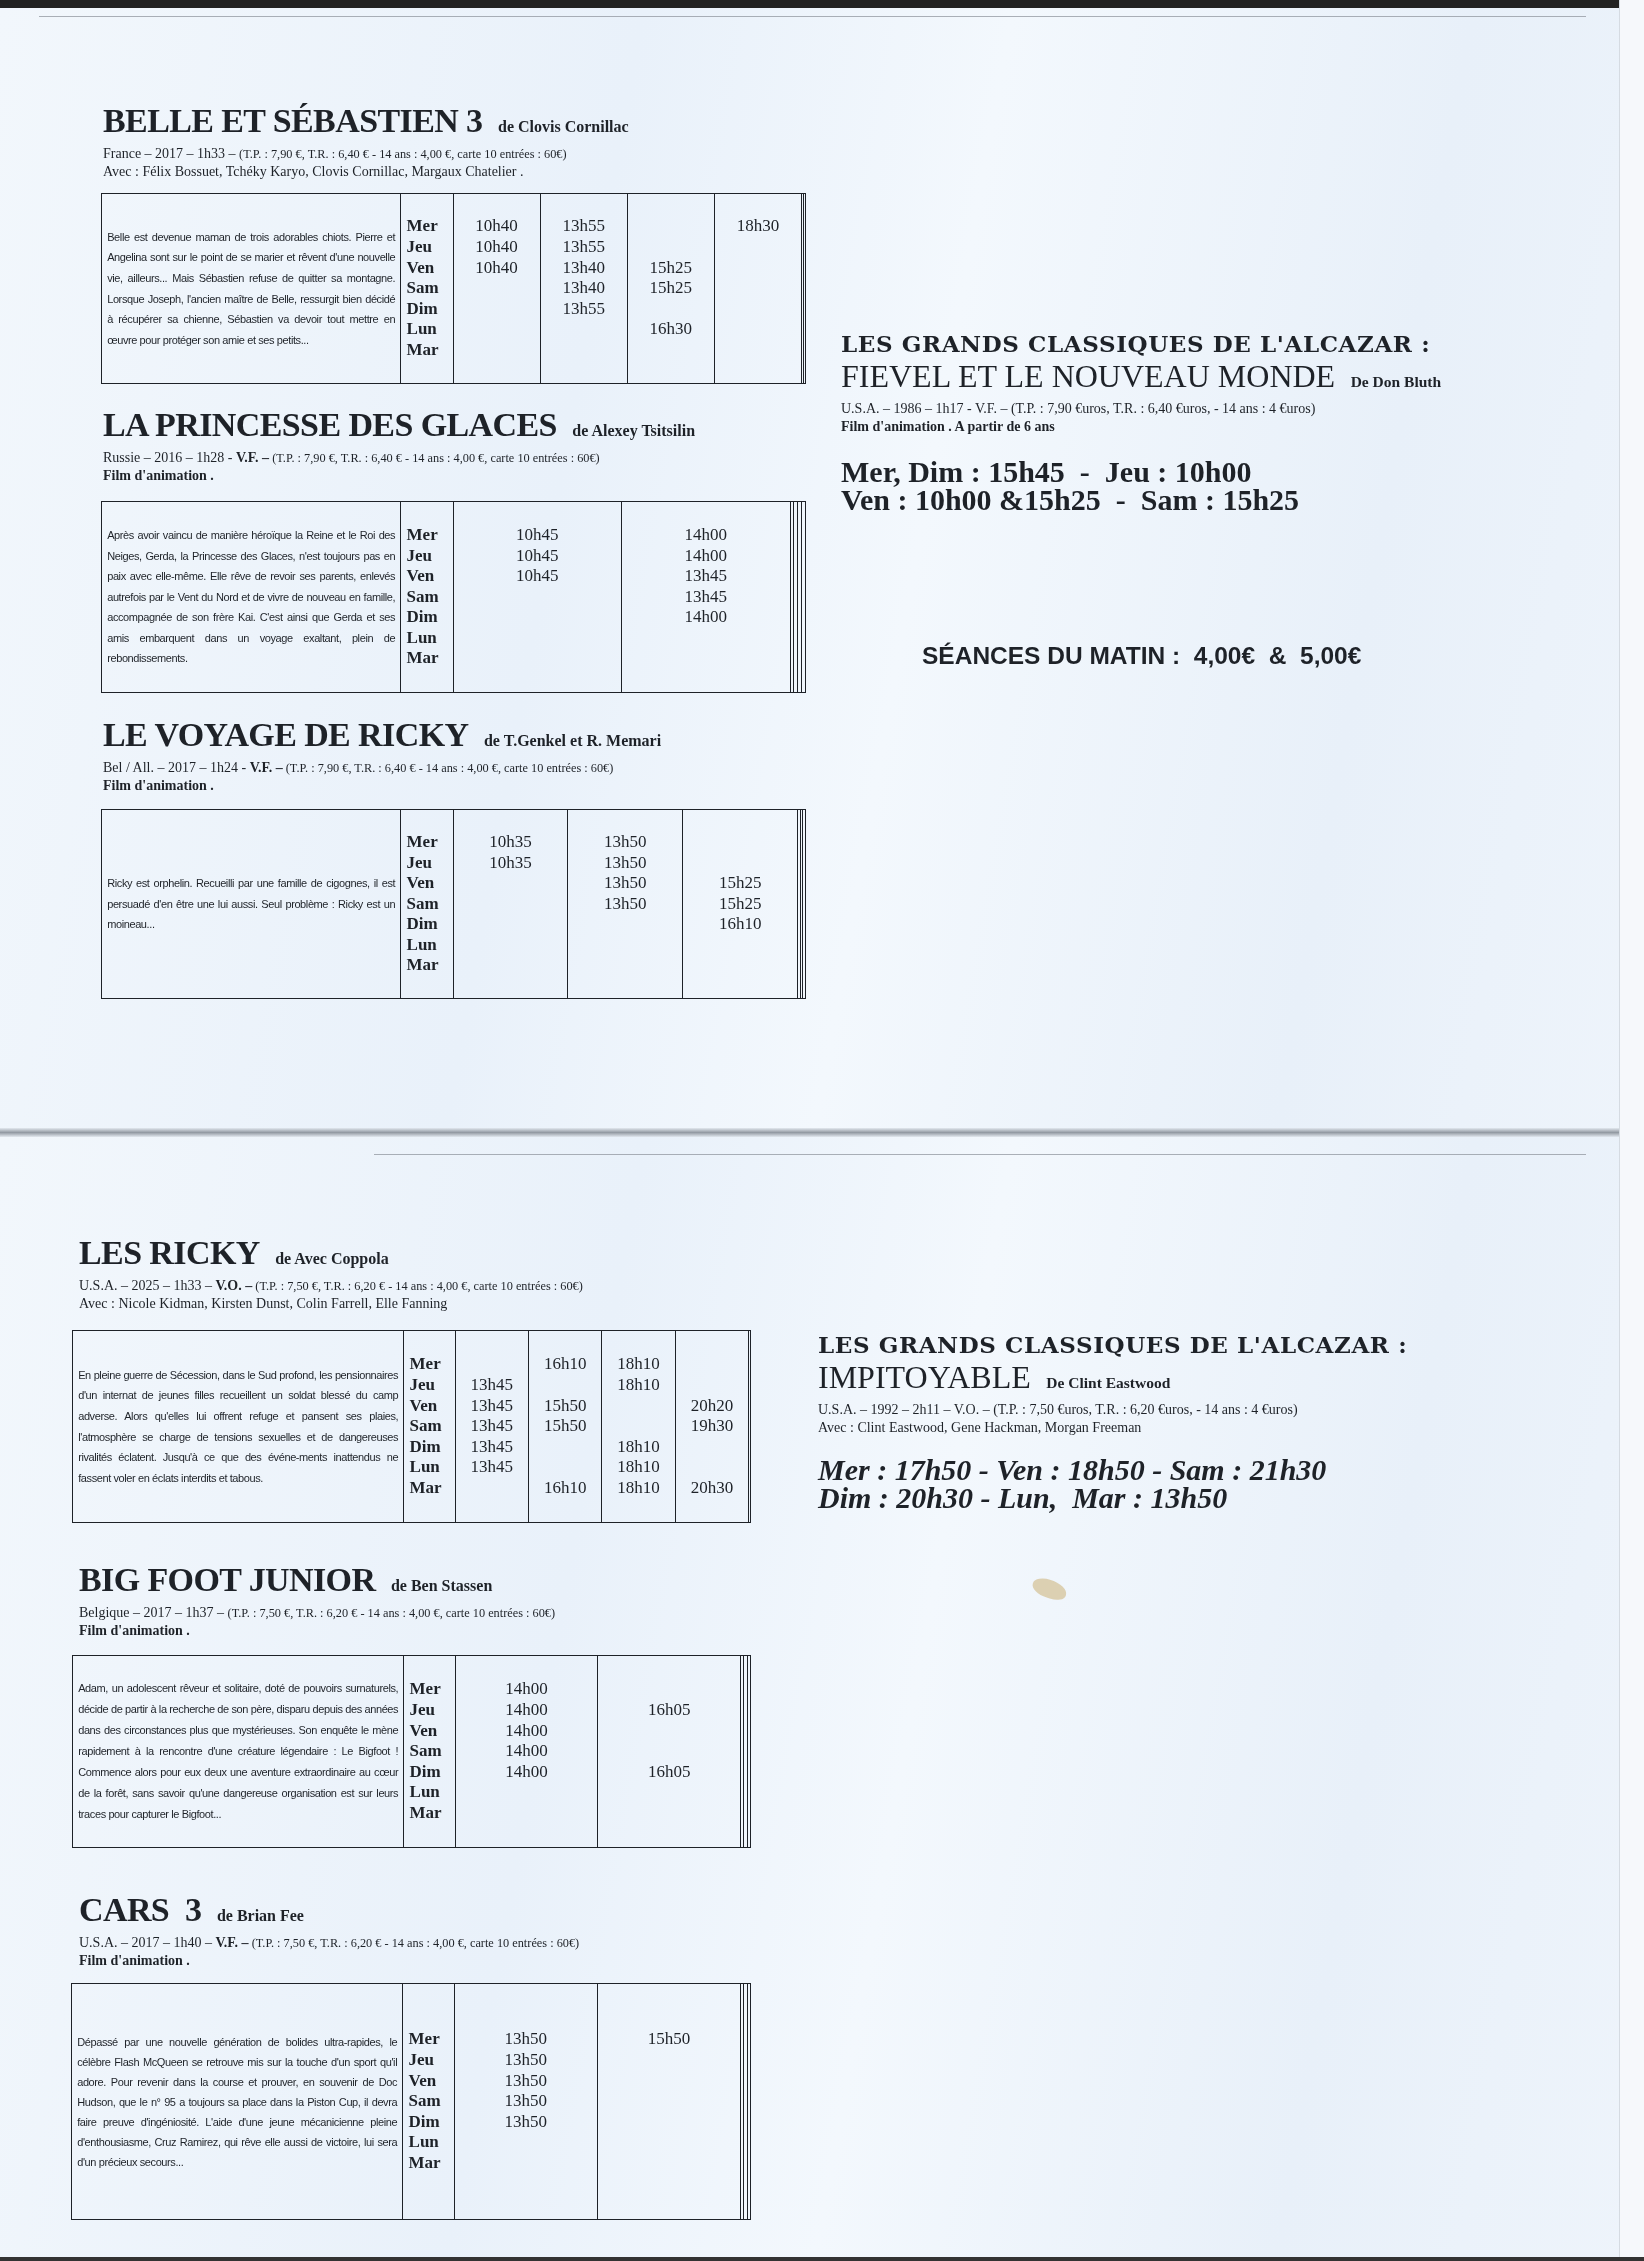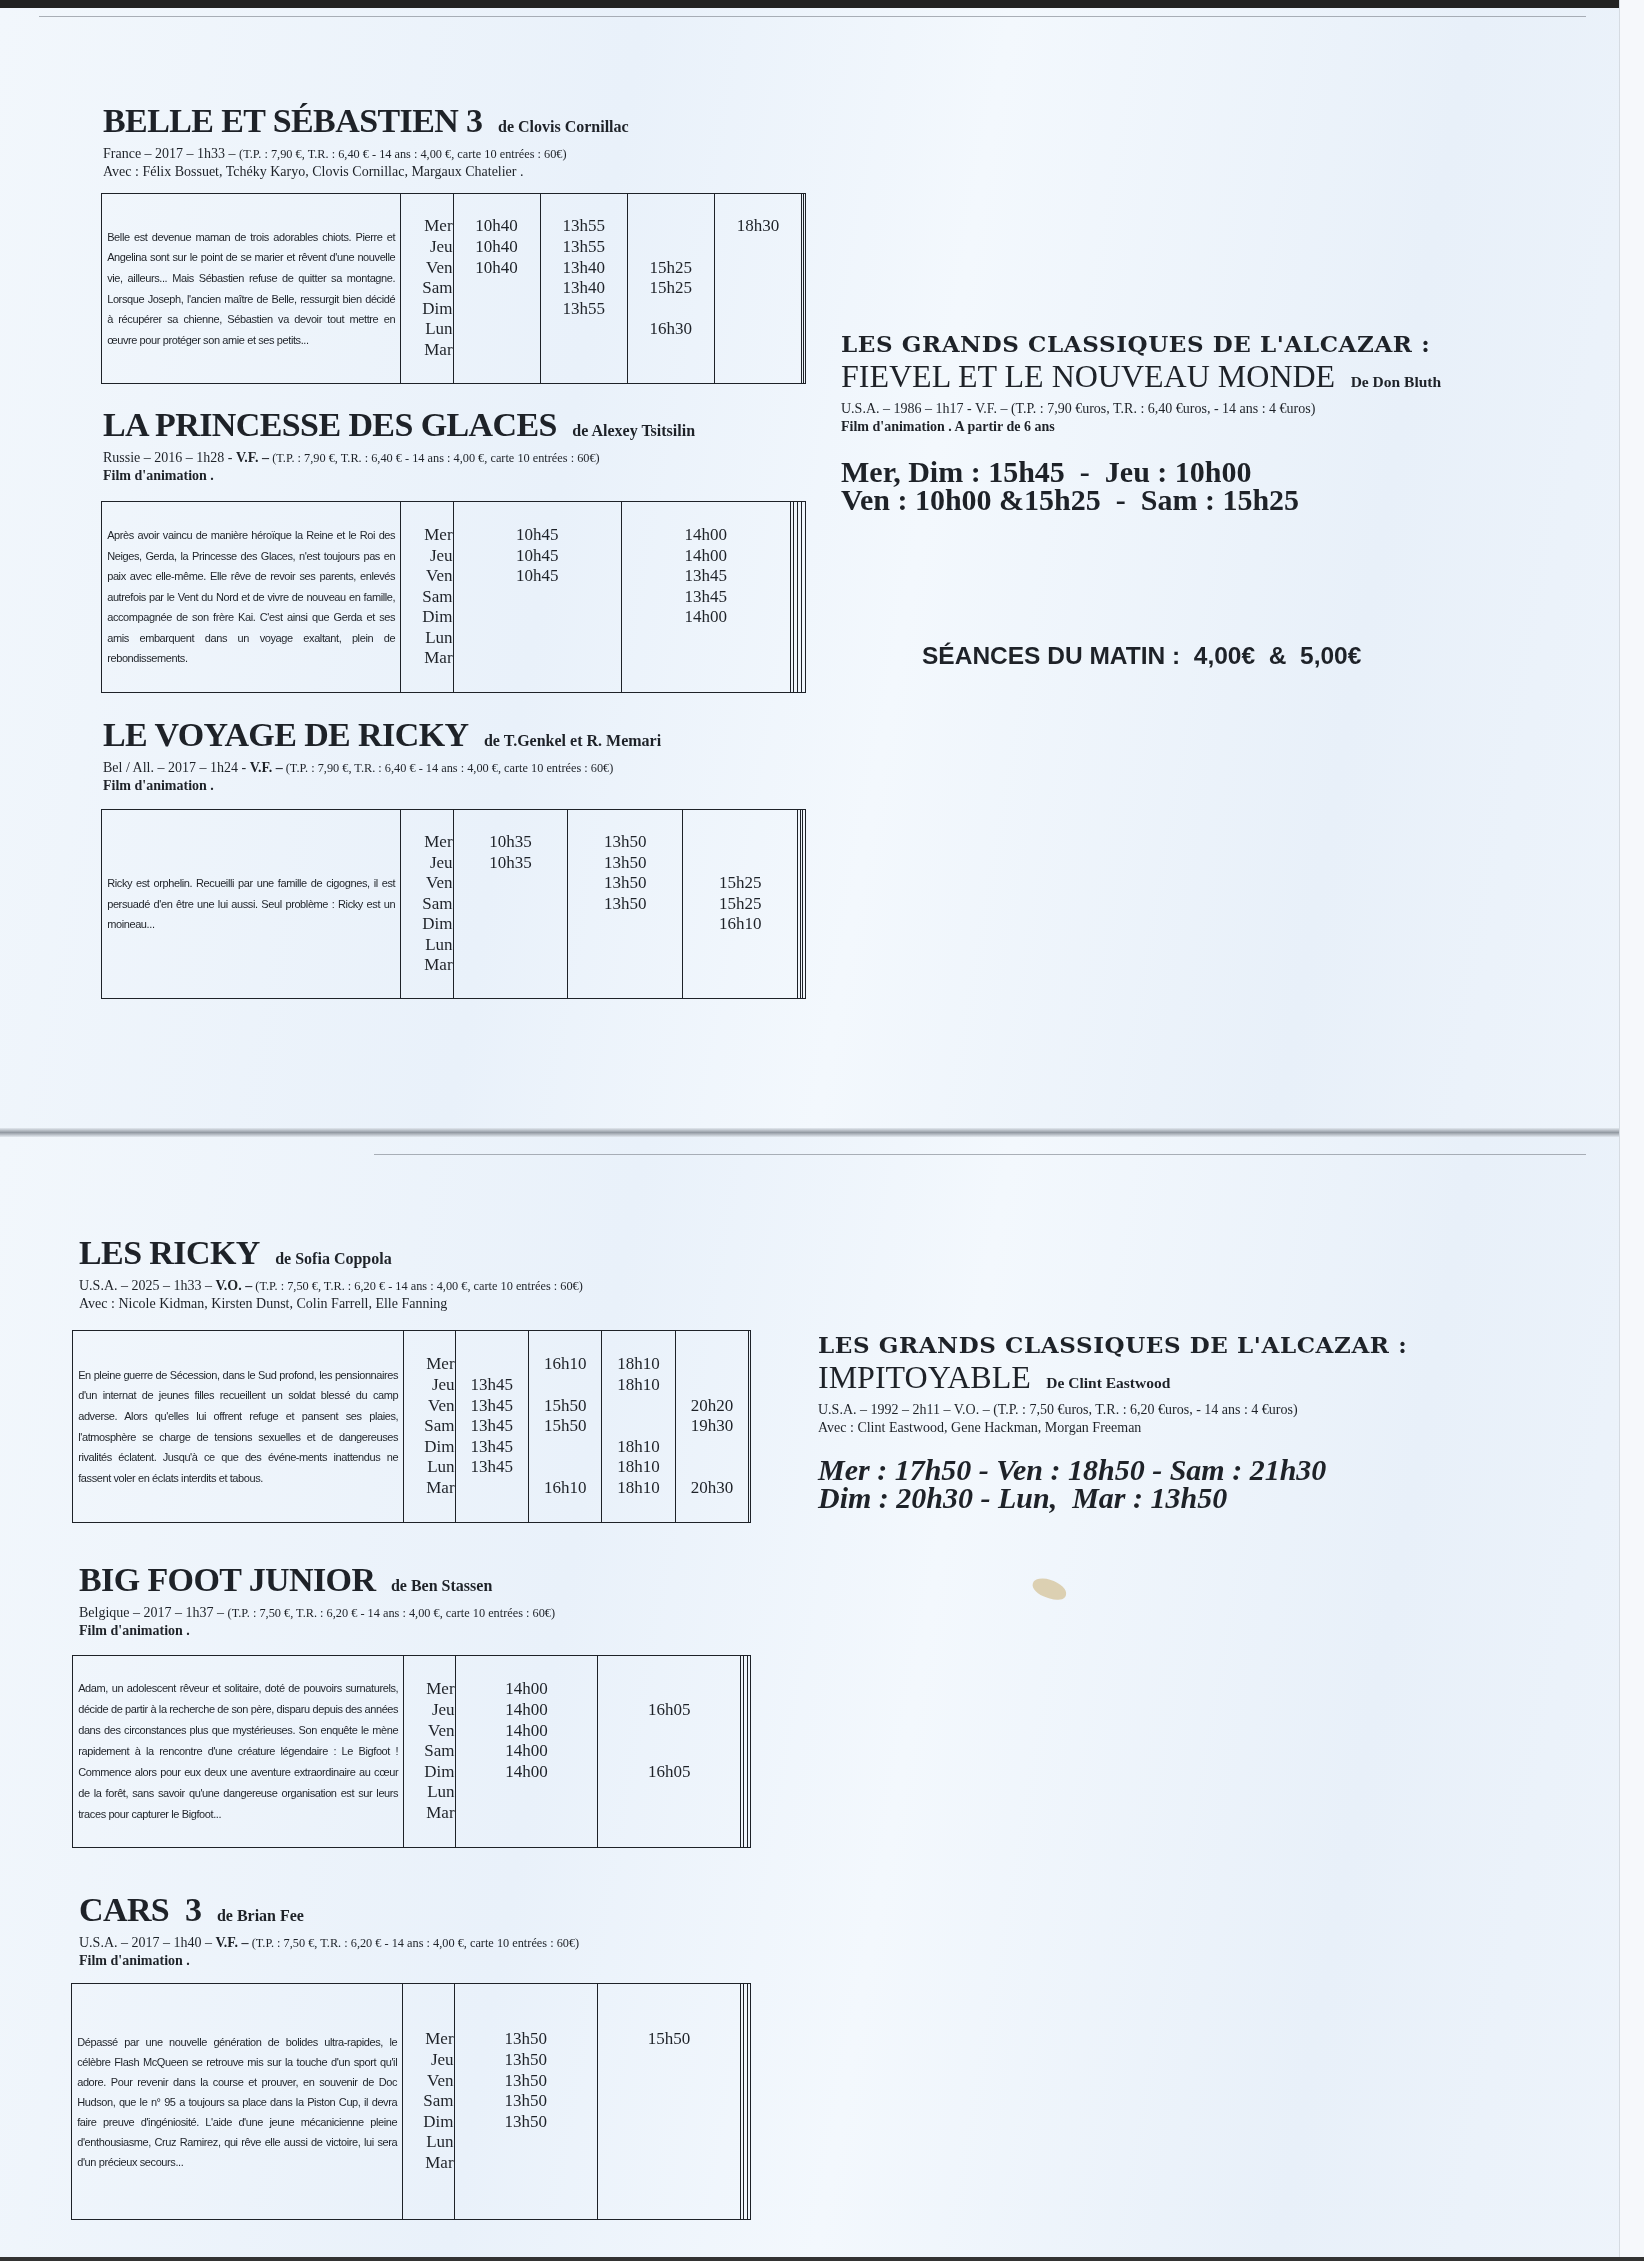--- a/index.html
+++ b/index.html
@@ -23,21 +23,21 @@
   .title .dir { font-size:16px; letter-spacing:0; margin-left:15.5px; }
   .meta { font-size:14px; line-height:17.4px; white-space:nowrap; }
   .meta b { font-weight:bold; }
   .meta .small { font-size:12.3px; }
 
   table.sched { position:absolute; border-collapse:collapse; border:1.9px solid #1e2228; background:transparent; }
   table.sched td { border-left:1.3px solid #1e2228; padding:0; vertical-align:middle; }
   table.sched td:first-child { border-left:none; }
   td.desc { font-family:"Liberation Sans", sans-serif; font-size:11px; line-height:20.6px; padding:3.9px 5.2px !important; text-align:justify; font-stretch:condensed; letter-spacing:-0.4px; }
   td.days, td.tcol { font-size:17px; line-height:20.6px; }
-  td.days { font-weight:normal; padding-left:5.2px !important;text-align:right; }
+  td.days { font-weight:bold; padding-left:5.2px !important; }
   td.tcol { text-align:center; }
   .cell { height:20.6px; white-space:nowrap; }
 
   .classic { position:absolute; }
   .classic .hdr { font-family:"DejaVu Serif", serif; font-weight:bold; font-size:23px; letter-spacing:0.6px; white-space:nowrap; line-height:28px; }
   .classic .ftitle { font-size:32px; line-height:37px; white-space:nowrap; }
   .classic .ftitle .dir { font-size:15.5px; font-weight:bold; margin-left:15.5px; }
   .classic .meta { font-size:14px; line-height:18px; }
   .classic .times { font-weight:bold; font-size:30px; line-height:28px; margin-top:22px; white-space:pre; }
   .matin { position:absolute; left:922px; top:642px; font-family:"Liberation Sans", sans-serif; font-weight:bold; font-size:24.5px; white-space:pre; }
@@ -287,21 +287,21 @@
   <div class="hdr">LES GRANDS CLASSIQUES DE L'ALCAZAR :</div>
   <div class="ftitle"><span>FIEVEL ET LE NOUVEAU MONDE</span><span class="dir">De Don Bluth</span></div>
   <div class="meta">U.S.A. – 1986 – 1h17 - V.F. – (T.P. : 7,90 €uros, T.R. : 6,40 €uros, - 14 ans : 4 €uros)</div>
   <div class="meta" style="font-weight:bold;">Film d'animation .   A partir de 6 ans</div>
   <div class="times"><div>Mer, Dim : 15h45  -  Jeu : 10h00</div><div>Ven : 10h00 &amp;15h25  -  Sam : 15h25</div></div>
 </div>
 
 <div class="matin">SÉANCES DU MATIN :  4,00€  &amp;  5,00€</div>
 
 <div class="film" style="left:79px;top:1235px;">
-  <div class="title"><span>LES RICKY</span><span class="dir">de Sofia Coppola</span></div>
+  <div class="title"><span>LES RICKY</span><span class="dir">de Avec Coppola</span></div>
   <div class="meta"><span>U.S.A. – 2025 – 1h33 – </span><b>V.O. –</b><span class="small"> (T.P. : 7,50 €, T.R. : 6,20 € - 14 ans : 4,00 €, carte 10 entrées : 60€)</span></div>
   <div class="meta">Avec : Nicole Kidman, Kirsten Dunst, Colin Farrell, Elle Fanning</div>
 </div>
 <table class="sched" style="left:72px;top:1330px;width:679px;height:193px;">
   <tbody>
       <tr>
     <td class="desc" style="width:320px;">En pleine guerre de Sécession, dans le Sud profond, les pensionnaires d'un internat de jeunes filles recueillent un soldat blessé du camp adverse. Alors qu'elles lui offrent refuge et pansent ses plaies, l'atmosphère se charge de tensions sexuelles et de dangereuses rivalités éclatent. Jusqu'à ce que des événe-ments inattendus ne fassent voler en éclats interdits et tabous.</td>
     <td class="days" style="width:45px;">
       <div class="cell">Mer</div>
           <div class="cell">Jeu</div>

